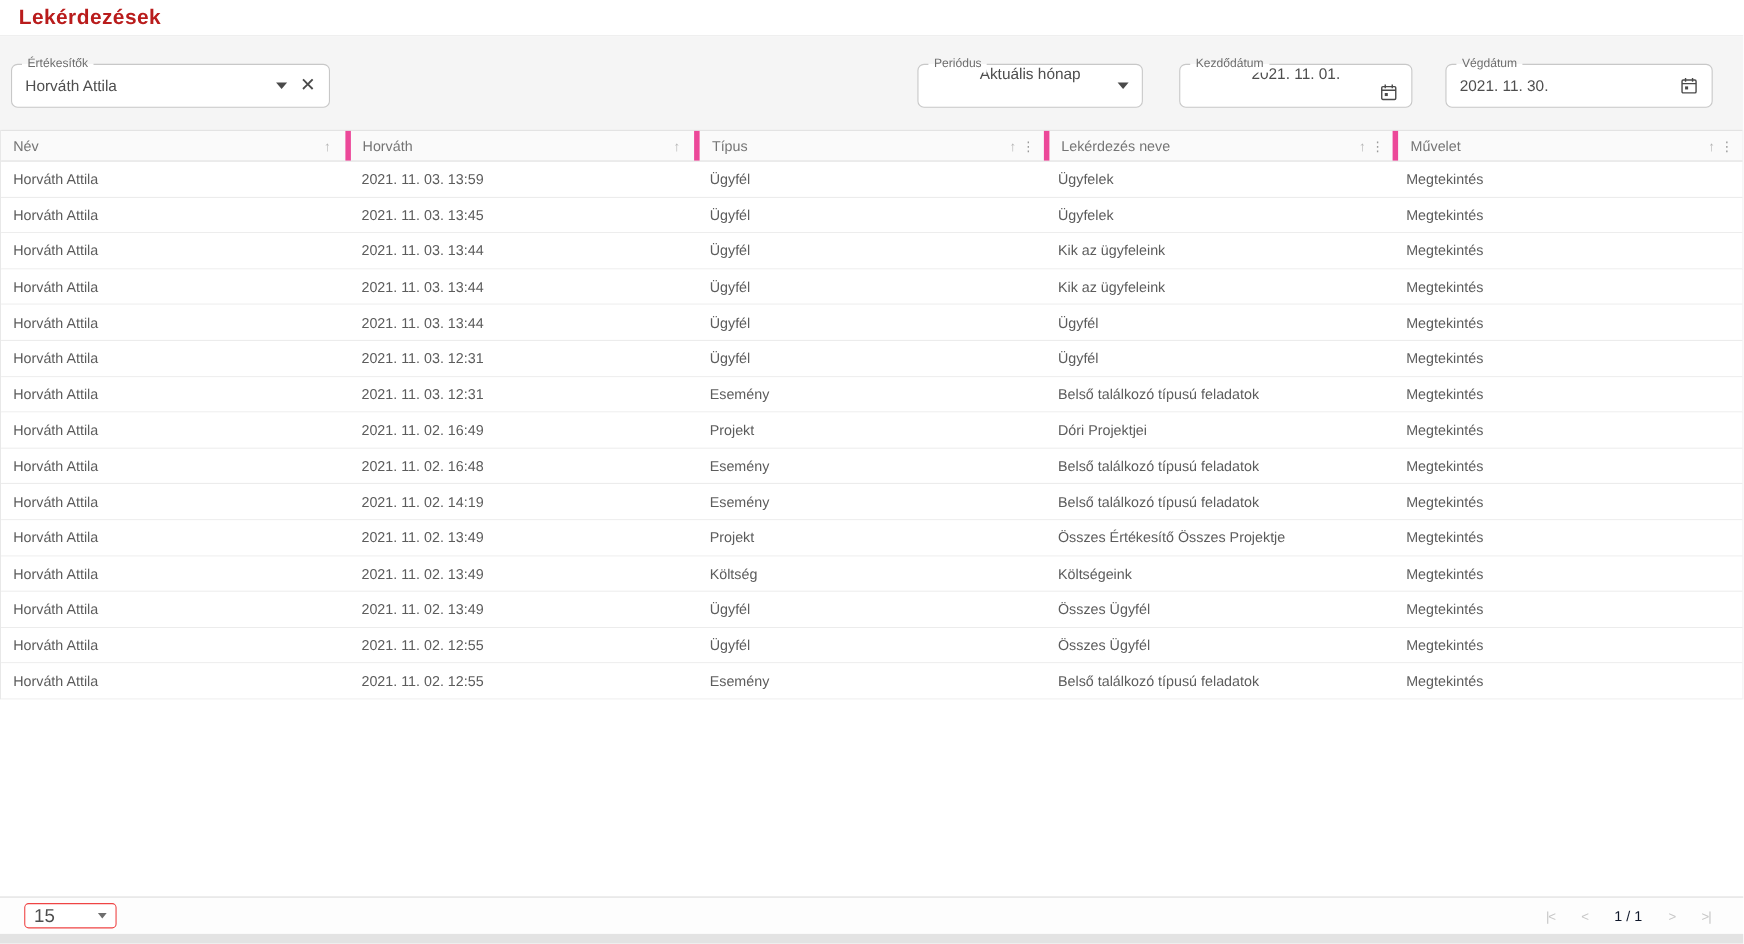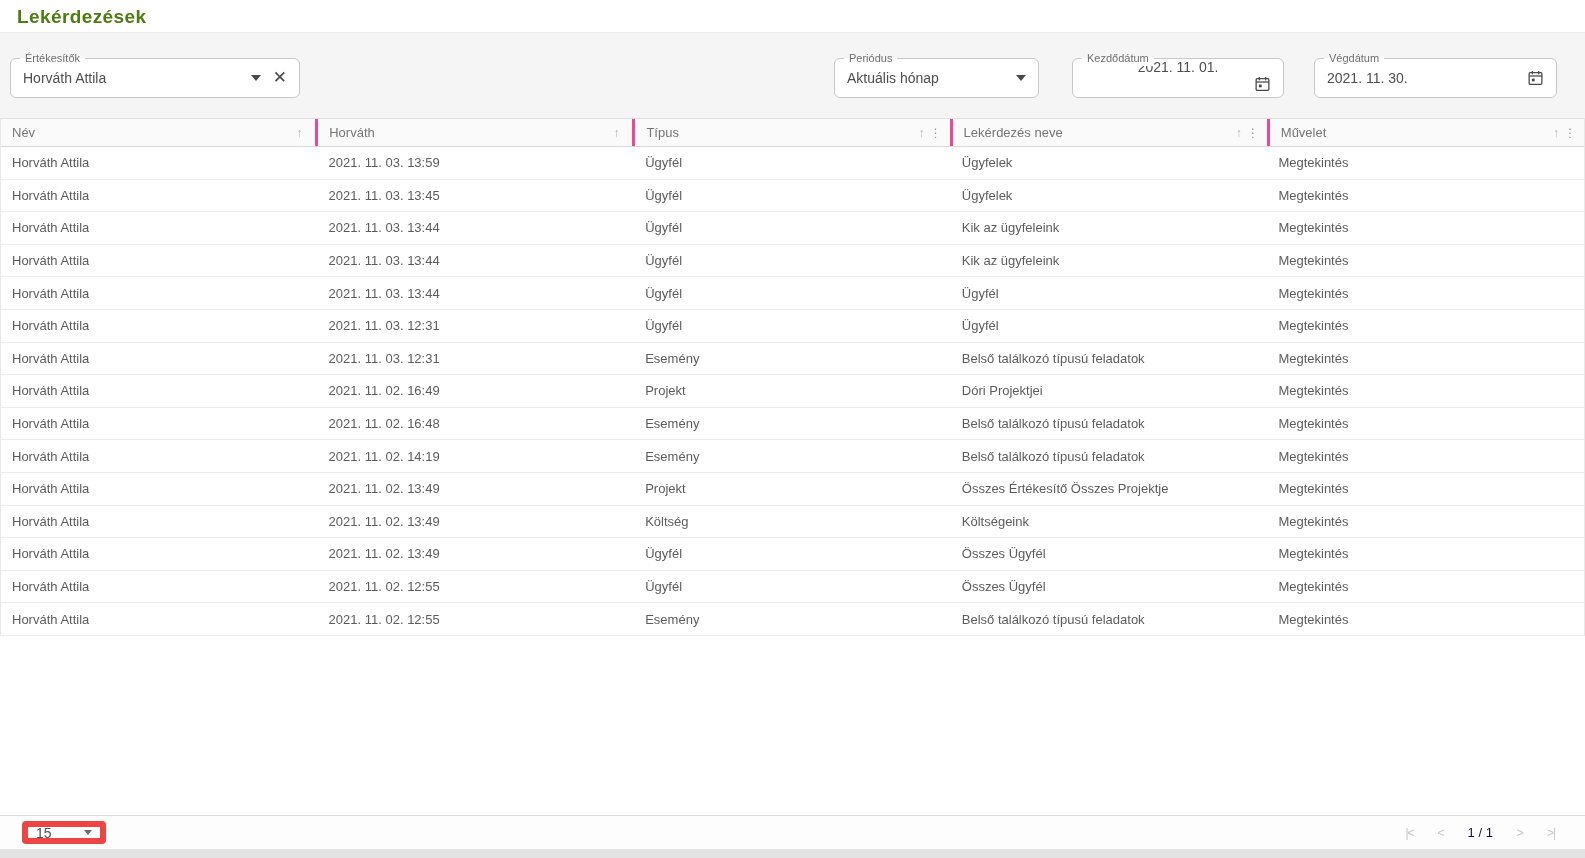--- a/index.html
+++ b/index.html
@@ -2,63 +2,63 @@
 <html><head>
 <meta charset="utf-8">
 <style>
   * { margin:0; padding:0; box-sizing:border-box; }
   html,body { width:1585px; height:858px; overflow:hidden; background:#fff;
               font-family:"Liberation Sans", sans-serif; }
   .app { display:flex; flex-direction:column; width:1585px; height:858px; }
 
   
   .titlebar { height:33px; padding:6px 0 0 17px; border-bottom:1px solid #ececec; background:#fff; }
-  .title { font-size:19px; font-weight:600; color:#4d7c0f; letter-spacing:.4px; }
+  .title { font-size:19px; font-weight:600; color:#b91c1c; letter-spacing:.4px; }
 
   
   .filter-bar { background:#f5f5f5; height:85px; display:flex; align-items:center;
                 padding:4px 28px 0 10px; }
   .ff { position:relative; background:#fff; border:1px solid #c8c8c8; border-radius:6px;
         height:40px; display:flex; align-items:center; padding:0 12px; cursor:pointer; }
   .ff-label { position:absolute; top:-8px; left:9px; font-size:11px; color:#6e6e6e;
               padding:0 5px; line-height:15px;
               background:linear-gradient(#f5f5f5 50%, #ffffff 50%); }
   .ff-value { font-size:14px; color:#4e4e4e; white-space:nowrap; }
   .ff-sales  { width:290px; }
-  .ff-period { width:205px; margin-right:33px; }
+  .ff-period { width:205px; margin-right:33px;flex-direction:column; }
   .ff-date-start { width:212px; margin-right:30px;flex-direction:column; }
   .ff-date-end   { width:243px; }
   .flex-gap { flex:1; }
   .ff-icons { margin-left:auto; display:flex; align-items:center; gap:12px; }
   .caret { width:0; height:0; border-left:5px solid transparent; border-right:5px solid transparent;
            border-top:6px solid #4a4a4a; }
   .clear-x { font-size:17px; color:#4a4a4a; line-height:1; font-weight:400; }
   .cal-icon { display:flex; margin-left:auto; }
 
   
   .grid { border-left:1px solid #e8e8e8; border-right:1px solid #e8e8e8; }
   .thead { display:flex; height:29px; background:#fafafa;
            border-top:1px solid #e0e0e0; border-bottom:1px solid #d8d8d8; }
   .th { flex:1; display:flex; align-items:center; padding:0 8px 0 11px;
-        font-size:13px; color:#757575; border-right:3px solid #ec4899; cursor:pointer; }
+        font-size:13px; color:#757575; border-right:5px solid #ec4899; cursor:pointer; }
   .th:last-child { border-right:none; }
   .th-label { flex:1; white-space:nowrap; }
   .sort-icon { color:#b3b3b3; font-size:12px; margin-right:5px; }
   .menu-icon { color:#9a9a9a; font-size:12px; letter-spacing:0; }
   .tr { display:flex; height:32.6px; border-bottom:1px solid #ececec; background:#fff; }
   .td { flex:1; display:flex; align-items:center; padding:0 8px 0 11px;
         font-size:13px; color:#5c5c5c; white-space:nowrap; overflow:hidden; }
   .td-action { cursor:pointer; }
   .table-empty { flex:1; background:#fff; }
 
   
   .footer { height:34px; border-top:1px solid #dcdcdc; background:#fdfdfd;
             display:flex; align-items:center; padding:0 30px 0 22px; }
-  .page-size { width:84px; height:23px; border:6px solid #ef4444; border-radius:4px;
-               display:flex; align-items:center; padding:0 8px; font-size:14px;
+  .page-size { width:84px; height:23px; border:1px solid #ef4444; border-radius:4px;
+               display:flex; align-items:center; padding:0 8px; font-size:17px;
                color:#4e4e4e; background:#fff; cursor:pointer; }
   .caret-sm { margin-left:auto; width:0; height:0; border-left:4px solid transparent;
               border-right:4px solid transparent; border-top:5px solid #6e6e6e; }
   .pager { margin-left:auto; display:flex; align-items:center; gap:24px; }
   .pg-btn { color:#c6c6c6; font-size:12px; letter-spacing:-1px; cursor:default; }
   .page-indicator { color:#0f172a; font-size:13px; }
   .bottom-strip { height:9px; background:#e3e3e3; }
 </style>
 </head>
 <body>

